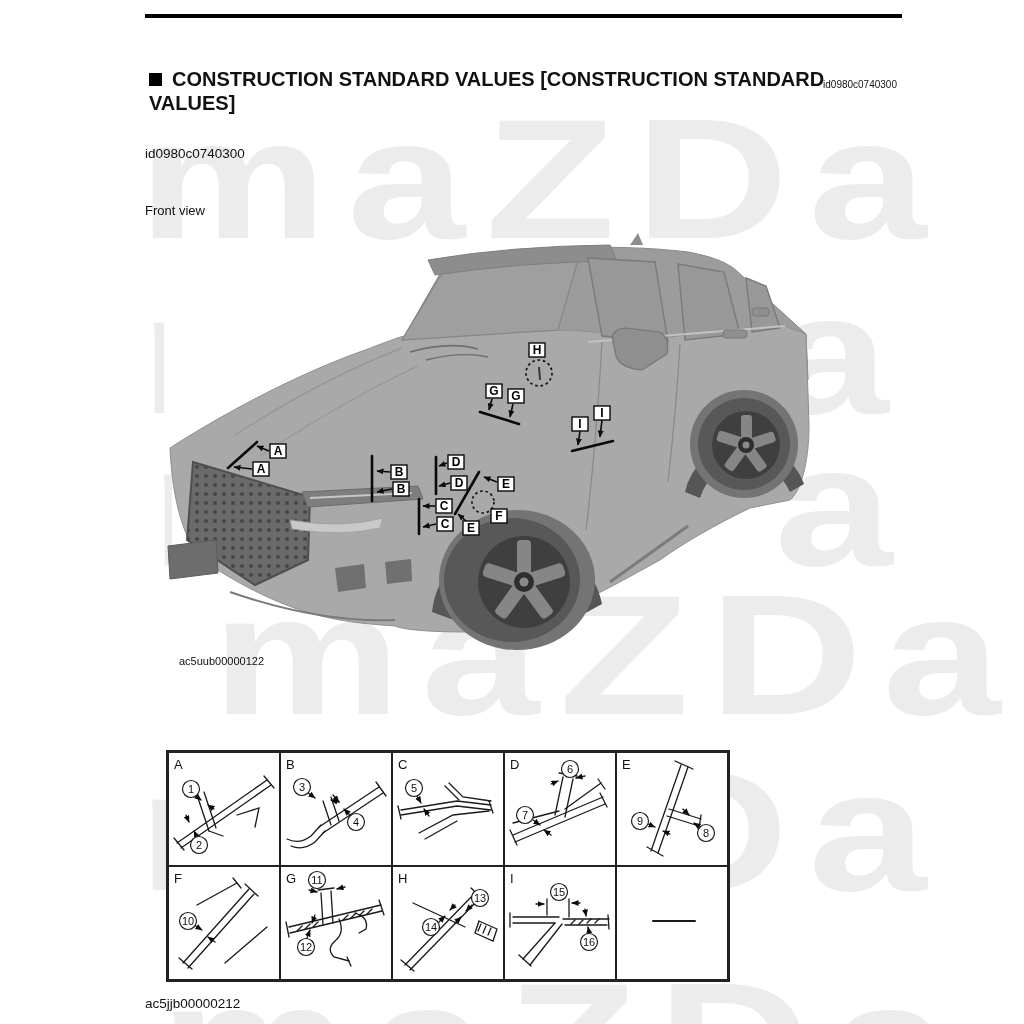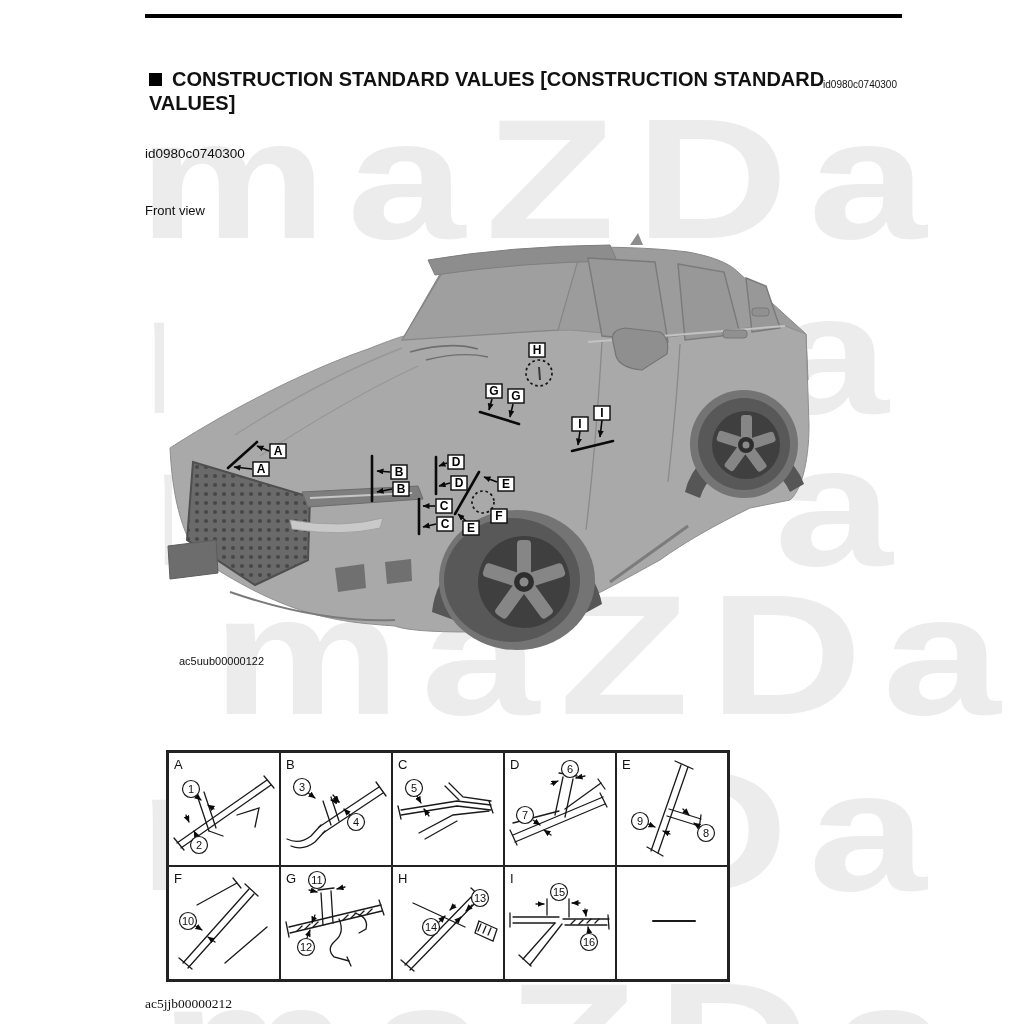--- a/index.html
+++ b/index.html
@@ -16,21 +16,21 @@
   
   .toprule{position:absolute;left:145px;top:14px;width:757px;height:4px;background:#000;z-index:3;}
   .hdr{position:absolute;left:149px;top:32px;width:700px;font-size:20px;line-height:1.18;
        font-weight:bold;z-index:3;margin-top:36px;}
   .sqbullet{display:inline-block;width:13px;height:13px;background:#000;margin-right:10px;}
   .docid-small{position:absolute;left:600px;top:79px;width:297px;text-align:right;font-size:10px;z-index:3;}
 
   .figid{position:absolute;left:145px;top:146px;font-size:13.5px;z-index:3;}
   .viewlabel{position:absolute;left:145px;top:203px;font-size:13px;z-index:3;}
   .imgcode{position:absolute;left:145px;top:655px;font-size:11px;z-index:3;margin-left:34px;}
-  .tblcode{position:absolute;left:145px;top:996px;font-size:13.5px;z-index:3;font-family:Liberation Serif, serif;}
+  .tblcode{position:absolute;left:145px;top:996px;font-size:13.5px;z-index:3;}
 
   
   #car{position:absolute;left:140px;top:230px;z-index:2;}
 
   
   #dtable{position:absolute;left:166px;top:750px;z-index:2;background:#fff;
           border:2px solid #222;display:grid;grid-template-columns:repeat(5,112px);
           grid-template-rows:repeat(2,114px);}
   #dtable .cell{border:1px solid #222;position:relative;background:#fff;}
   #dtable svg{display:block;width:112px;height:114px;}

